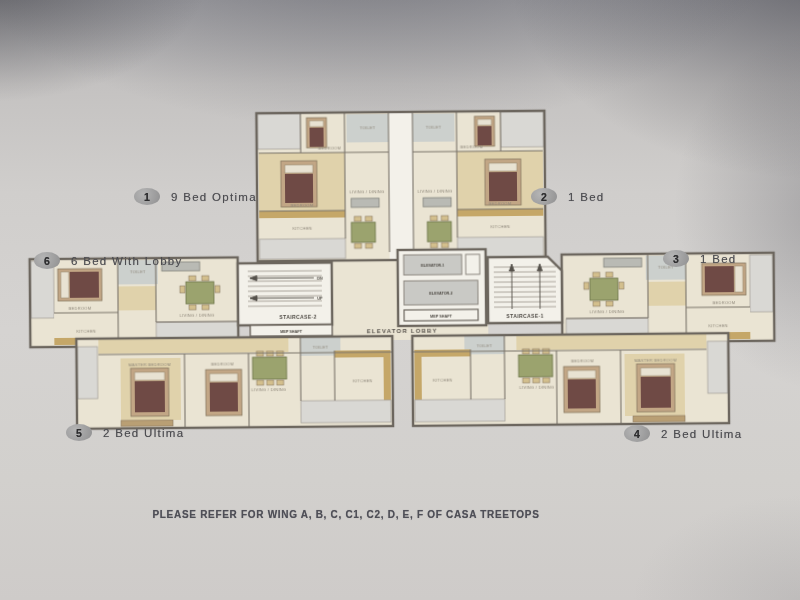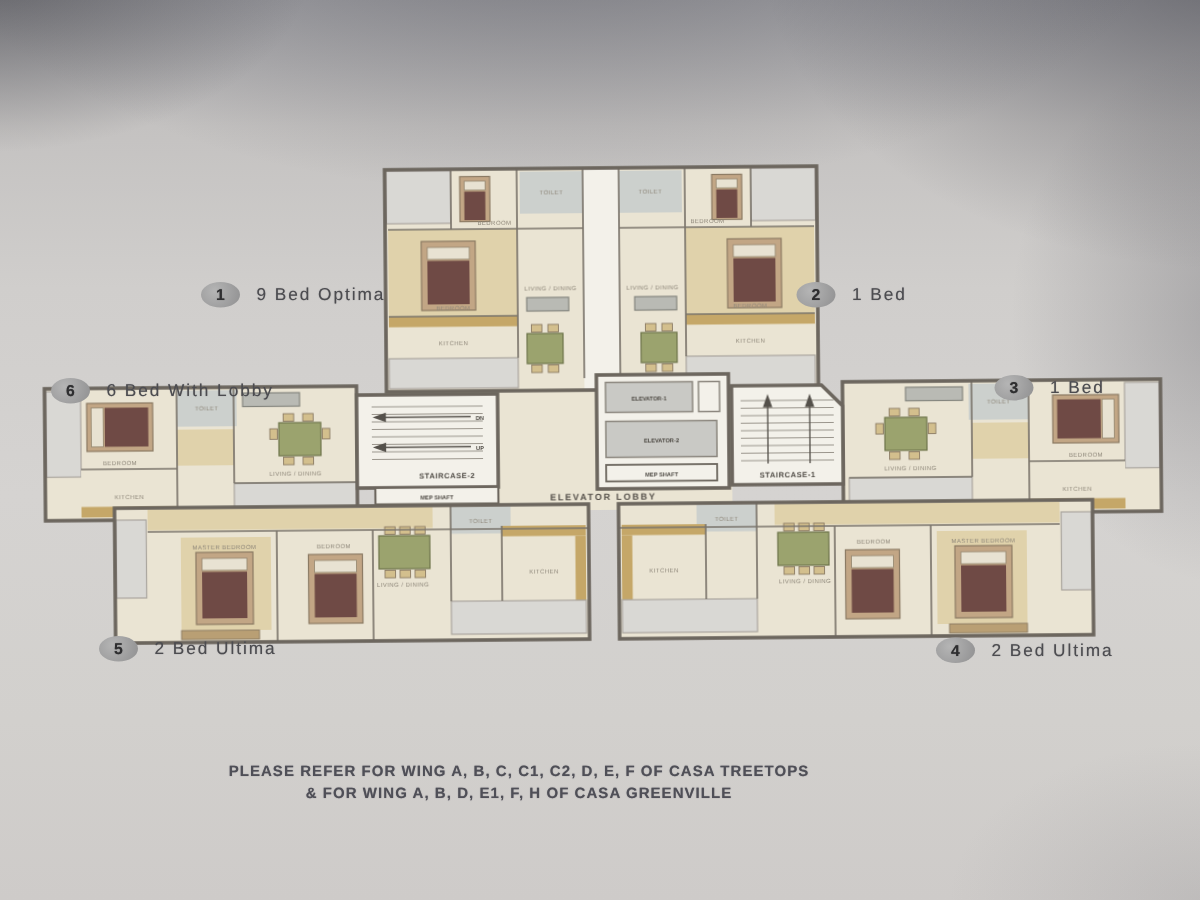--- a/index.html
+++ b/index.html
@@ -400,14 +400,13 @@
   <span class="legend-badge">5</span>
   <span class="legend-label">2 Bed Ultima</span>
 </div>
 <div class="legend-item" style="left:34px;top:252px;">
   <span class="legend-badge">6</span>
   <span class="legend-label">6 Bed With Lobby</span>
 </div>
 
 <div class="footer-note">
   <div>PLEASE REFER FOR WING A, B, C, C1, C2, D, E, F OF CASA TREETOPS</div>
-  <div>&amp; FOR WING A, B, D, E1, F, H OF CASA GREENVILLE</div>
 </div>
 
 </body></html>

